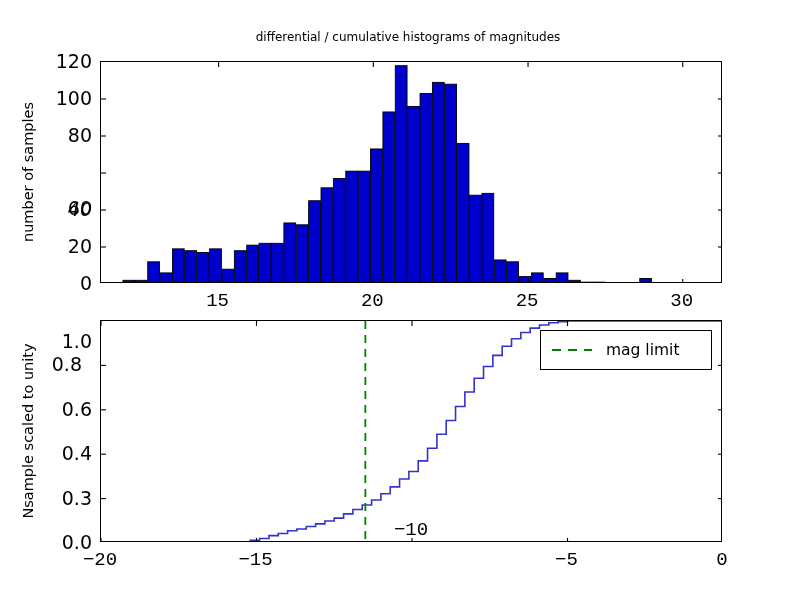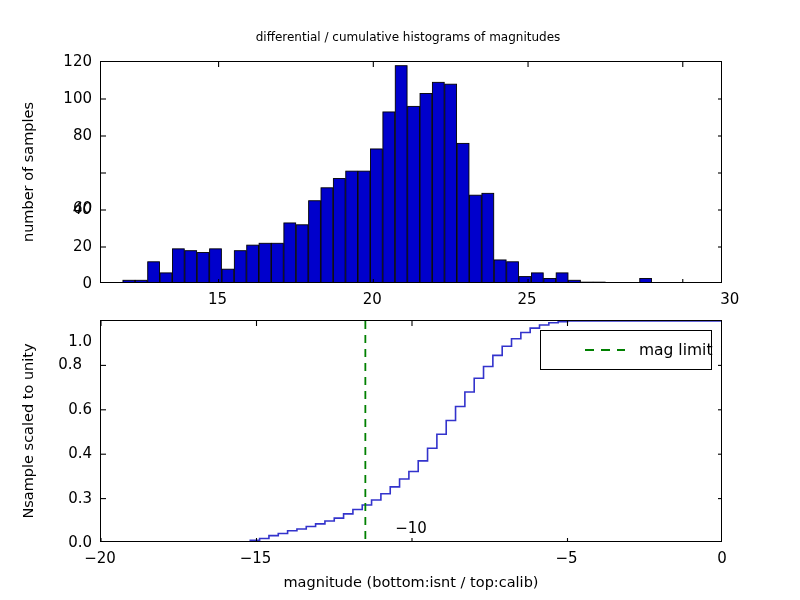--- a/index.html
+++ b/index.html
@@ -57,31 +57,32 @@
   }
   svg.plot-svg {
     position: absolute;
     left: 0;
     top: 0;
     display: block;
   }
   
   .tick-label {
     position: absolute;
-    font-size: 15px;
+    font-size: 19px;
     color: #000;
     white-space: nowrap;
   }
   .ytick-label {
     text-align: right;
     transform: translateY(-50%);
   }
   .xtick-label {
     text-align: left;
     transform: translateX(-50%);
+    font-family: Liberation Mono, monospace;
   }
   
   .ylabel {
     position: absolute;
     font-size: 14.5px;
     color: #000;
     white-space: nowrap;
     transform-origin: 50% 50%;
   }
   .xlabel {
@@ -96,21 +97,20 @@
     position: absolute;
     left: 540px;
     top: 330px;
     width: 172px;
     height: 40px;
     box-sizing: border-box;
     border: 1.1px solid #000000;
     background: #ffffff;
     display: flex;
     align-items: center;
-    padding-left: 33px;
   }
   #legend-swatch {
     width: 44px;
     height: 14px;
     margin-left: 9px;
     flex: 0 0 auto;
   }
   #legend-label {
     margin-left: 12px;
     font-size: 15.5px;
@@ -196,21 +196,21 @@
       <div class="tick-label ytick-label" style="left: 34px; top: 283px; width: 58px;">0</div>
       <div class="tick-label ytick-label" style="left: 34px; top: 246px; width: 58px;">20</div>
       <div class="tick-label ytick-label" style="left: 34px; top: 209px; width: 58px; font-style: italic;">40</div>
       <div class="tick-label ytick-label" style="left: 34px; top: 172px; width: 58px; margin-top: 36px;">60</div>
       <div class="tick-label ytick-label" style="left: 34px; top: 135px; width: 58px;">80</div>
       <div class="tick-label ytick-label" style="left: 34px; top: 98px; width: 58px;">100</div>
       <div class="tick-label ytick-label" style="left: 34px; top: 61px; width: 58px;">120</div>
       <div class="tick-label xtick-label" style="left: 217.592px; top: 290px;">15</div>
       <div class="tick-label xtick-label" style="left: 372.318px; top: 290px;">20</div>
       <div class="tick-label xtick-label" style="left: 527.045px; top: 290px;">25</div>
-      <div class="tick-label xtick-label" style="left: 681.771px; top: 290px; margin-left: 48px;">30</div>
+      <div class="tick-label xtick-label" style="left: 681.771px; top: 290px;">30</div>
     </div>
   <div class="ylabel" id="top-ylabel" style="left: 0px; top: 172px; transform: translate(-50%, -50%) rotate(-90deg); margin-left: 28px;">number of samples</div>
 
   <div class="axes" id="axes-bottom">
     <div class="plot-inner">
       <svg class="plot-svg" id="svg-bottom" width="622" height="222">
           <path d="M 0.00 222.00 L 124.40 222.00 L 124.40 221.56 L 136.84 221.56 L 136.84 220.89 L 149.28 220.89 L 149.28 219.34 L 158.61 219.34 L 158.61 217.56 L 167.94 217.56 L 167.94 214.67 L 177.27 214.67 L 177.27 212.45 L 186.60 212.45 L 186.60 209.79 L 195.93 209.79 L 195.93 208.01 L 205.26 208.01 L 205.26 205.57 L 214.59 205.57 L 214.59 202.91 L 223.92 202.91 L 223.92 200.02 L 233.25 200.02 L 233.25 197.14 L 242.58 197.14 L 242.58 192.92 L 251.91 192.92 L 251.91 188.48 L 261.24 188.48 L 261.24 184.04 L 270.57 184.04 L 270.57 178.93 L 279.90 178.93 L 279.90 172.72 L 289.23 172.72 L 289.23 165.83 L 298.56 165.83 L 298.56 158.06 L 307.89 158.06 L 307.89 150.52 L 317.22 150.52 L 317.22 139.86 L 326.55 139.86 L 326.55 127.21 L 335.88 127.21 L 335.88 113.22 L 345.21 113.22 L 345.21 99.46 L 354.54 99.46 L 354.54 85.47 L 363.87 85.47 L 363.87 71.04 L 373.20 71.04 L 373.20 57.28 L 382.53 57.28 L 382.53 45.51 L 391.86 45.51 L 391.86 34.41 L 401.19 34.41 L 401.19 25.31 L 410.52 25.31 L 410.52 17.76 L 419.85 17.76 L 419.85 11.54 L 429.18 11.54 L 429.18 7.10 L 438.51 7.10 L 438.51 4.00 L 447.84 4.00 L 447.84 1.78 L 457.17 1.78 L 457.17 0.67 L 466.50 0.67 L 466.50 0.00 L 497.60 0.00 L 497.60 0.00 L 528.70 0.00 L 528.70 0.00 L 559.80 0.00 L 559.80 0.00 L 590.90 0.00 L 590.90 0.00 L 622.00 0.00 L 622.00 0.00" fill="none" stroke="#3333cc" stroke-width="1.6"></path>
           <line x1="264.34999999999997" y1="0" x2="264.34999999999997" y2="222" stroke="#008000" stroke-width="1.8" stroke-dasharray="8,6"></line>
           <g>
             <line x1="0" y1="177.6" x2="5" y2="177.6" stroke="#000" stroke-width="1.1"></line>
@@ -242,21 +242,20 @@
       <div class="tick-label ytick-label" style="left: 34px; top: 408.8px; width: 58px;">0.6</div>
       <div class="tick-label ytick-label" style="left: 24px; top: 364.4px; width: 58px;">0.8</div>
       <div class="tick-label ytick-label" style="left: 34px; top: 320px; width: 58px; margin-top: 21px;">1.0</div>
       <div class="tick-label xtick-label" style="left: 100px; top: 549px;">−20</div>
       <div class="tick-label xtick-label" style="left: 255.5px; top: 549px;">−15</div>
       <div class="tick-label xtick-label" style="left: 411px; top: 519px;">−10</div>
       <div class="tick-label xtick-label" style="left: 566.5px; top: 549px;">−5</div>
       <div class="tick-label xtick-label" style="left: 722px; top: 549px;">0</div>
     </div>
   <div class="ylabel" id="bottom-ylabel" style="left: 0px; top: 431px; transform: translate(-50%, -50%) rotate(-90deg); margin-left: 28px;">Nsample scaled to unity</div>
-  <div class="xlabel" id="bottom-xlabel" style="left: 100px; width: 622px; top: 574px;">magnitude (bottom:isnt / top:calib)</div>
 
   <div id="legend-box">
     <svg id="legend-swatch" viewBox="0 0 44 14">
       <line x1="2" y1="7" x2="42" y2="7" stroke="#008000" stroke-width="2" stroke-dasharray="9,7"></line>
     </svg>
     <span id="legend-label">mag limit</span>
   </div>
 
 </div>
 

